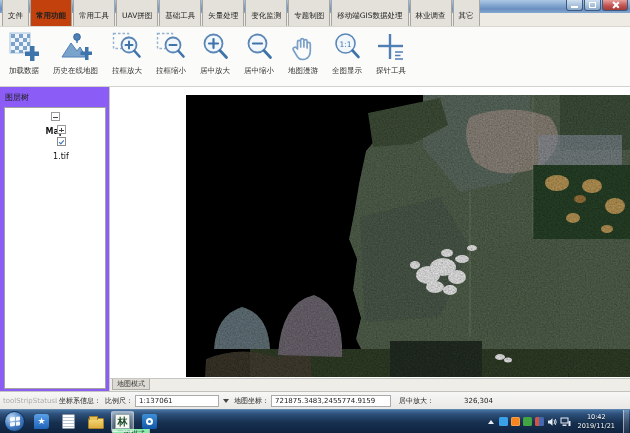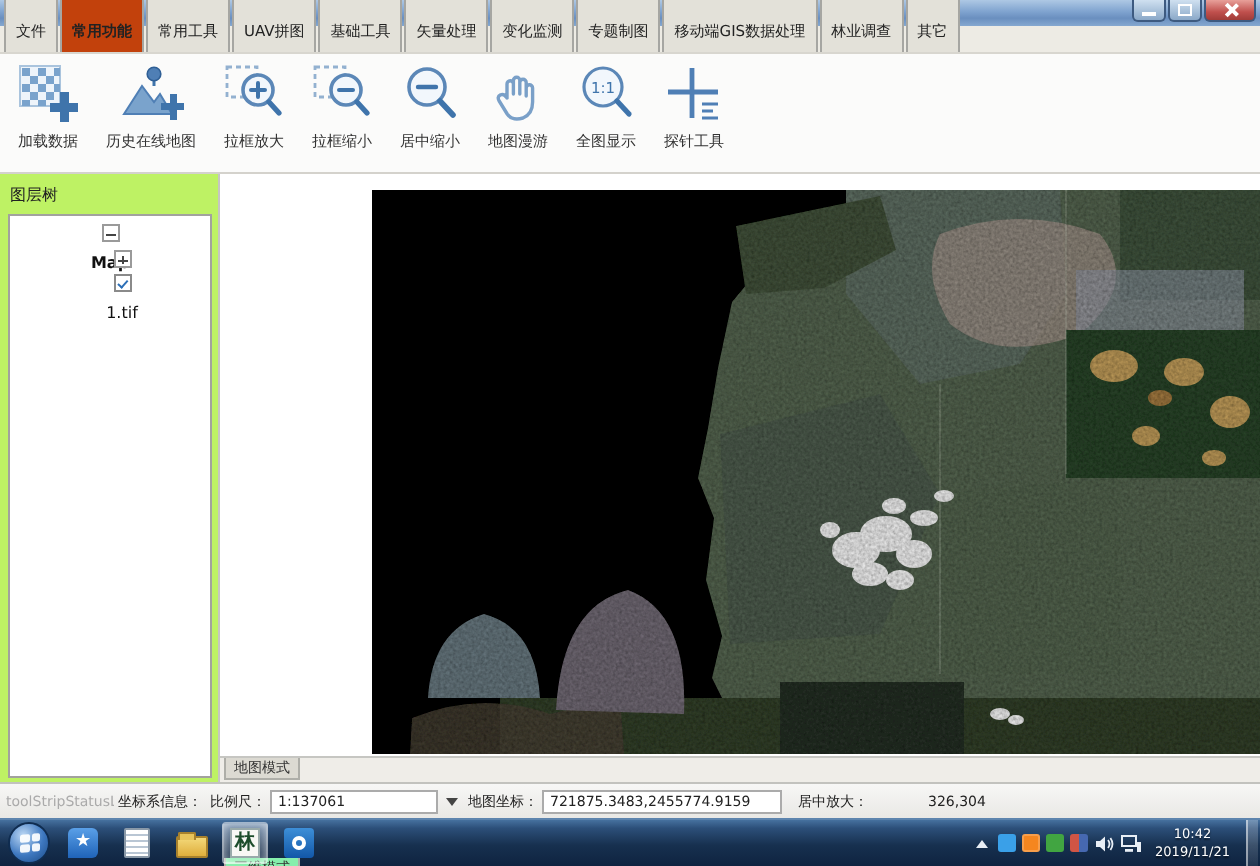--- a/index.html
+++ b/index.html
@@ -24,21 +24,21 @@
   .mtab.active { background:#c2410c; font-weight:bold; height:13px; }
 
   
   .toolbar { height:60px; background:#fbfbfa; border-bottom:1px solid #d4d2cc; display:flex; align-items:flex-start; padding:3px 2px 0 2px; }
   .tbtn { display:flex; flex-direction:column; align-items:center; padding:1px 7px; }
   .ticon { height:31px; display:flex; align-items:center; }
   .tlabel { font-size:7.5px; color:#333; margin-top:4px; white-space:nowrap; }
 
   
   .content { height:304px; display:flex; background:#fff; }
-  .left-panel { width:110px; background:#bef264; border-right:1px solid #c6c6c2; padding:3px 3px 3px 4px; }
+  .left-panel { width:110px; background:#8b5cf6; border-right:1px solid #c6c6c2; padding:3px 3px 3px 4px; }
   .lp-title { font-size:8px; color:#222; margin:2px 0 4px 1px; }
   .tree-box { background:#fff; border:1px solid #a2a29e; height:282px; padding:4px 2px; font-size:8px; overflow:hidden; }
   .tree-row { display:flex; align-items:center; gap:3px; height:13px; color:#111;flex-direction:column; }
   .tree-row.child { padding-left:12px; }
   .expbox { width:9px; height:9px; border:1px solid #9a9a9a; background:#fff; position:relative; flex:none; }
   .expbox::before { content:""; position:absolute; left:1.5px; top:3.5px; width:4.5px; height:1.2px; background:#444; }
   .expbox.plus::after { content:""; position:absolute; left:3.2px; top:1.8px; width:1.2px; height:4.5px; background:#444; }
   .chk { width:9px; height:9px; border:1px solid #8a8a8a; background:#fff; position:relative; flex:none; }
   .chk::before { content:""; position:absolute; left:1.5px; top:2px; width:4px; height:2.2px; border-left:1.6px solid #2c6fb7; border-bottom:1.6px solid #2c6fb7; transform:rotate(-48deg); }
   .root-label { font-weight:bold; }
@@ -175,20 +175,30 @@
         <svg width="30" height="30" viewBox="0 0 30 30">
           <rect x="1.5" y="1.5" width="15" height="15" fill="none" stroke="#93b1d0" stroke-width="1.4" stroke-dasharray="2.5 2"></rect>
           <circle cx="17" cy="13" r="7.5" fill="#f2f7fc" stroke="#5b87b7" stroke-width="1.8"></circle>
           <path d="M13.5,13 H20.5" stroke="#3f74ab" stroke-width="2" stroke-linecap="round"></path>
           <path d="M22.5,19 L27.5,24.5" stroke="#3f74ab" stroke-width="2.6" stroke-linecap="round"></path>
         </svg>
       </span>
       <span class="tlabel">拉框缩小</span>
     </div>
 
+    <div class="tbtn">
+      <span class="ticon">
+        <svg width="30" height="30" viewBox="0 0 30 30">
+          <circle cx="13.5" cy="11.5" r="9" fill="#f2f7fc" stroke="#5b87b7" stroke-width="1.8"></circle>
+          <path d="M13.5,7 V16 M9,11.5 H18" stroke="#3f74ab" stroke-width="2.2" stroke-linecap="round"></path>
+          <path d="M20,18.5 L26.5,25.5" stroke="#3f74ab" stroke-width="2.8" stroke-linecap="round"></path>
+        </svg>
+      </span>
+      <span class="tlabel">居中放大</span>
+    </div>
 
     <div class="tbtn">
       <span class="ticon">
         <svg width="30" height="30" viewBox="0 0 30 30">
           <circle cx="13.5" cy="11.5" r="9" fill="#f2f7fc" stroke="#5b87b7" stroke-width="1.8"></circle>
           <path d="M9,11.5 H18" stroke="#3f74ab" stroke-width="2.2" stroke-linecap="round"></path>
           <path d="M20,18.5 L26.5,25.5" stroke="#3f74ab" stroke-width="2.8" stroke-linecap="round"></path>
         </svg>
       </span>
       <span class="tlabel">居中缩小</span>

